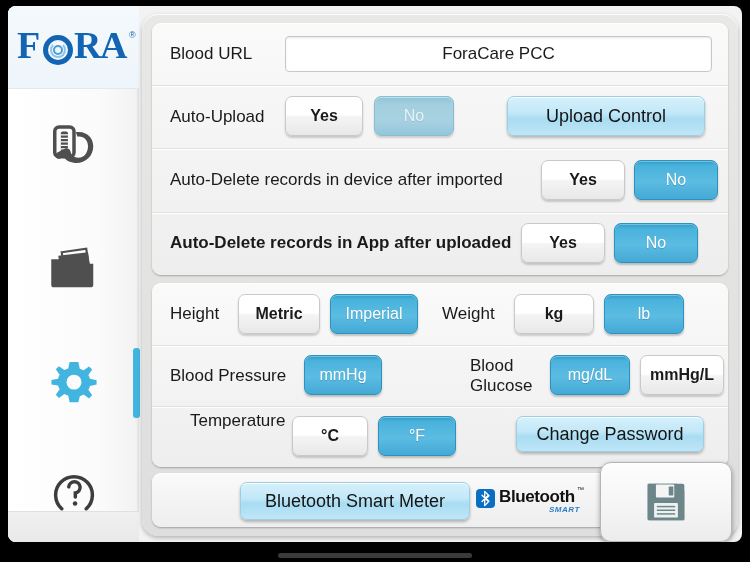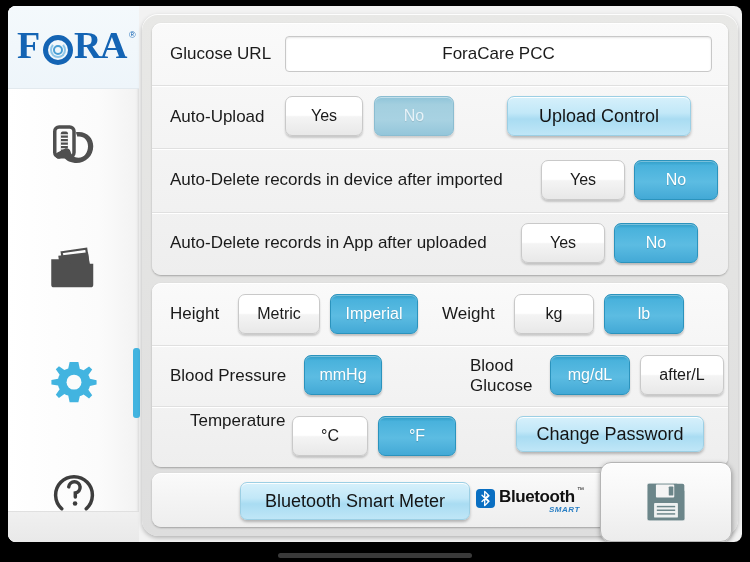--- a/index.html
+++ b/index.html
@@ -193,20 +193,21 @@
     box-sizing: border-box;
     cursor: pointer;
     user-select: none;
     white-space: nowrap;
   }
   .btn-off {
     background: linear-gradient(to bottom, #ffffff 0%, #ffffff 48%, #f4f4f4 52%, #e8e8e8 100%);
     border: 1px solid #c9c9c9;
     color: #1a1a1a;
     box-shadow: 0 2px 2px rgba(0,0,0,0.18), inset 0 1px 0 #ffffff;
+    font-weight: bold;
   }
   .btn-on {
     background: linear-gradient(to bottom, #2e9cc6 0%, #49b2dc 12%, #5cbce2 55%, #43a9d6 100%);
     border: 1px solid #2b93bd;
     color: #ffffff;
     text-shadow: 0 1px 1px rgba(0,0,0,0.18);
     box-shadow: 0 2px 2px rgba(0,0,0,0.22), inset 0 1px 0 rgba(255,255,255,0.35);
   }
   .btn-on-muted {
     background: linear-gradient(to bottom, #8fc4d9 0%, #a3cfdf 20%, #a8d2e2 60%, #94c6da 100%);
@@ -358,39 +359,39 @@
       <div id="sidebar-footer"></div>
     </div>
 
     <div id="active-indicator"></div>
 
     <div id="content-frame">
 
       <div class="panel" id="panel-upload">
 
         <div class="row" style="top:0; height:62px;">
-          <span class="row-label" style="left:18px; top:21px;">Glucose URL</span>
+          <span class="row-label" style="left:18px; top:21px;">Blood URL</span>
           <input id="url-input" type="text" style="left: 133px; top: 13px; width: 427px; height: 36px;" value="ForaCare PCC">
         </div>
 
         <div class="row" style="top:62px; height:63px;text-align:right;">
           <span class="row-label" style="left:18px; top:22px;">Auto-Upload</span>
           <div class="btn btn-off" style="left:133px; top:11px; width:78px; height:40px;">Yes</div>
           <div class="btn btn-on-muted" style="left:222px; top:11px; width:80px; height:40px;">No</div>
-          <div class="btn btn-action" style="left:355px; top:11px; width:184px; height:40px; font-size:18px;">Upload Control</div>
+          <div class="btn btn-action" style="left:355px; top:11px; width:198px; height:40px; font-size:18px;">Upload Control</div>
         </div>
 
         <div class="row" style="top:125px; height:64px;text-align:center;">
           <span class="row-label" style="left:18px; top:22px;">Auto-Delete records in device after imported</span>
           <div class="btn btn-off" style="left:389px; top:12px; width:84px; height:40px;">Yes</div>
           <div class="btn btn-on" style="left:482px; top:12px; width:84px; height:40px;">No</div>
         </div>
 
         <div class="row last" style="top:189px; height:63px;">
-          <span class="row-label" style="left:18px; top:21px;">Auto-Delete records in App after uploaded</span>
+          <span class="row-label" style="left:18px; top:21px;font-weight:bold;">Auto-Delete records in App after uploaded</span>
           <div class="btn btn-off" style="left:369px; top:11px; width:84px; height:40px;">Yes</div>
           <div class="btn btn-on" style="left:462px; top:11px; width:84px; height:40px;">No</div>
         </div>
       </div>
 
       <div class="panel" id="panel-units">
 
         <div class="row" style="top:0; height:62px;">
           <span class="row-label" style="left:18px; top:21px;">Height</span>
           <div class="btn btn-on" style="left:178px; top:11px; width:88px; height:40px;">Imperial</div>
@@ -401,21 +402,21 @@
           <div class="btn btn-on" style="left:452px; top:11px; width:80px; height:40px;">lb</div>
         </div>
 
         <div class="row" style="top:62px; height:61px;">
           <span class="row-label" style="left:18px; top:21px;">Blood Pressure</span>
           <div class="btn btn-on" style="left:152px; top:10px; width:78px; height:40px;">mmHg</div>
 
           <span class="row-label" style="left:318px; top:11px; line-height:19px;">Blood</span>
           <span class="row-label" style="left:318px; top:31px; line-height:19px;">Glucose</span>
           <div class="btn btn-on" style="left:398px; top:10px; width:80px; height:40px;">mg/dL</div>
-          <div class="btn btn-off" style="left:488px; top:10px; width:84px; height:40px;">after/L</div>
+          <div class="btn btn-off" style="left:488px; top:10px; width:84px; height:40px;">mmHg/L</div>
         </div>
 
         <div class="row last" style="top:123px; height:61px;">
           <span class="row-label" style="left:18px; top:5px;margin-left:20px;">Temperature</span>
           <div class="btn btn-off" style="left:140px; top:10px; width:76px; height:40px;">°C</div>
           <div class="btn btn-on" style="left:226px; top:10px; width:78px; height:40px;">°F</div>
           <div class="btn btn-action" style="left:364px; top:10px; width:188px; height:36px; font-size:18px;">Change Password</div>
         </div>
       </div>
 

